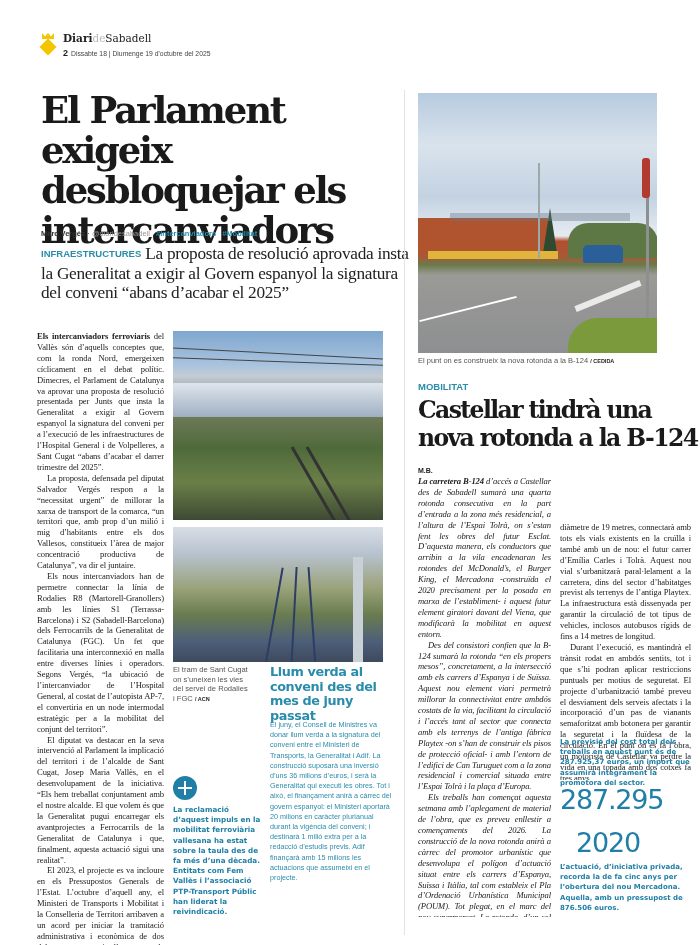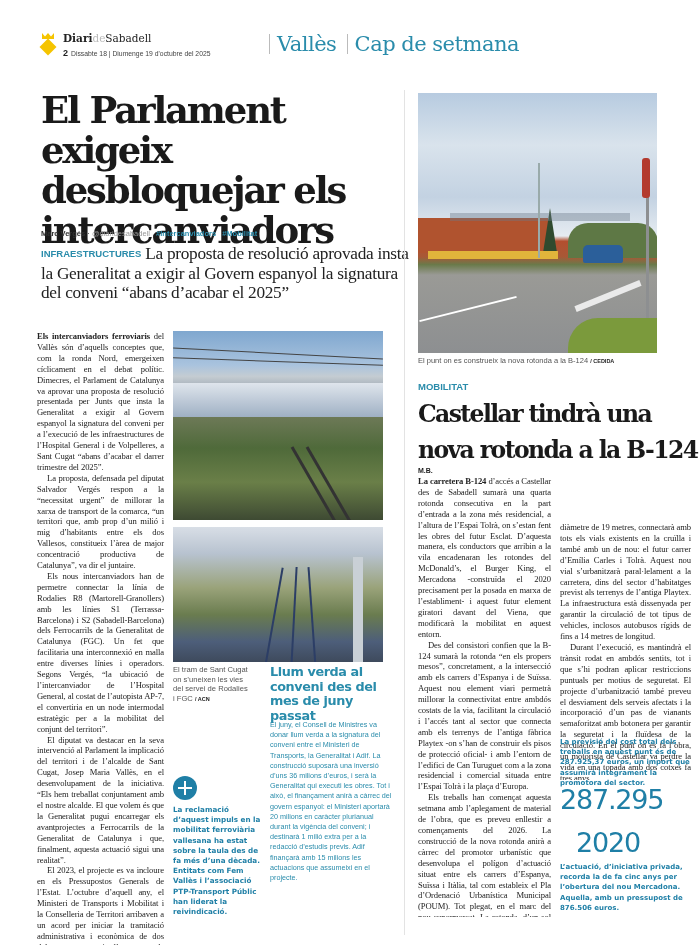--- a/index.html
+++ b/index.html
@@ -53,21 +53,21 @@
   .plus-body { position: absolute; left: 173px; top: 805px; width: 90px; font-family: "DejaVu Sans", sans-serif; font-weight: bold; font-size: 7.2px; line-height: 10.2px; color: #1f7fa6; }
 
   
   .vdivider { position: absolute; left: 404px; top: 90px; width: 1px; height: 845px; background: #e3e3e3; }
 
   
   .photo3 { left: 418px; top: 93px; width: 239px; height: 260px;
     background: linear-gradient(180deg, #b7cbe0 0%, #d9e3ec 20%, #c3d2e2 40%, #e6ecf1 55%, #b34f2f 57%, #a85836 63%, #6a7a4a 66%, #9a9a96 70%, #8d8f91 100%); }
   .caption-right { position: absolute; left: 418px; top: 356px; font-family: "Liberation Sans", sans-serif; font-size: 7.5px; color: #555; white-space: nowrap; }
   .kicker-right { position: absolute; left: 418px; top: 381px; font-family: "Liberation Sans", sans-serif; font-weight: bold; font-size: 9.5px; color: #2a8cab; }
-  .headline2 { position: absolute; left: 418px; top: 396px; width: 280px; font-family: "DejaVu Serif", serif; font-weight: bold; font-size: 23.5px; line-height: 36px; letter-spacing: -1.6px; color: #1a1a1a; }
+  .headline2 { position: absolute; left: 418px; top: 396px; width: 280px; font-family: "DejaVu Serif", serif; font-weight: bold; font-size: 23.5px; line-height: 28px; letter-spacing: -1.6px; color: #1a1a1a; }
   .byline2 { position: absolute; left: 418px; top: 467px; font-family: "Liberation Sans", sans-serif; font-weight: bold; font-size: 7px; color: #222; }
   .col2 { left: 418px; top: 476px; width: 133px; }
   .col3 { left: 560px; top: 476px; width: 131px; margin-top: 46px; }
 
   .stat-num { position: absolute; left: 560px; font-family: "DejaVu Sans", sans-serif; font-weight: normal; font-size: 27px; color: #1f7fa6; letter-spacing: -1.2px; }
   .stat-txt { position: absolute; left: 560px; width: 135px; font-family: "DejaVu Sans", sans-serif; font-weight: bold; font-size: 7px; line-height: 10.2px; color: #1f7fa6; }
   .n1 { top: 784px; } .t1 { top: 737px; }
   .n2 { top: 827px; margin-left: 16px; } .t2 { top: 862px; }
 
   
@@ -78,21 +78,20 @@
 </head>
 <body>
 
 <div class="masthead">
   <div class="logo">
     <div class="crown"></div>
     <div class="diamond"></div>
   </div>
   <div class="brand"><b>Diari</b><span class="de">de</span><span>Sabadell</span></div>
   <div class="dateline"><span class="pg">2</span><span>Dissabte 18 | Diumenge 19 d'octubre del 2025</span></div>
-  <div class="section"><span class="bar"></span><span>Vallès</span> <span class="bar" style="margin-left:4px"></span><span>Cap de setmana</span></div>
 </div>
 
 <h1 class="headline">El Parlament exigeix desbloquejar els intercanviadors</h1>
 <div class="byline">
   <span class="author">Marc Vergés</span><span> · </span><span class="handle">@diaridesabadell</span>
   <span class="tag">#Intercanviadors</span>
   <span class="tag">#Mobilitat</span>
 </div>
 <div class="kicker-lead"><span class="kicker">INFRAESTRUCTURES</span><span>La proposta de resolució aprovada insta la Generalitat a exigir al Govern espanyol la signatura del conveni “abans d’acabar el 2025”</span></div>
 
@@ -139,21 +138,21 @@
   <div style="position:absolute;left:120px;top:70px;width:2px;height:95px;background:#9aa;"></div>
   <div style="position:absolute;left:228px;top:72px;width:3px;height:185px;background:#8d8f91;"></div>
   <div style="position:absolute;left:224px;top:65px;width:8px;height:40px;background:#b33a2e;border-radius:3px;"></div>
   <div style="position:absolute;left:150px;top:225px;width:89px;height:35px;background:#7b9a3c;border-radius:30px 0 0 0;"></div>
 </div>
 <div class="caption-right"><span>El punt on es construeix la nova rotonda a la B-124</span> <span class="credit">/ CEDIDA</span></div>
 <div class="kicker-right">MOBILITAT</div>
 <h2 class="headline2">Castellar tindrà una nova rotonda a la B-124</h2>
 <div class="byline2">M.B.</div>
 
-<div class="col col2" style="top:476px;">
+<div class="col col2" style="top:476px;font-style:italic;">
   <p class="first"><b>La carretera B-124</b><span> d’accés a Castellar des de Sabadell sumarà una quarta rotonda consecutiva en la part d’entrada a la zona més residencial, a l’altura de l’Espai Tolrà, on s’estan fent les obres del futur Esclat. D’aquesta manera, els conductors que arribin a la vila encadenaran les rotondes del McDonald’s, el Burger King, el Mercadona -construïda el 2020 precisament per la posada en marxa de l’establiment- i aquest futur element giratori davant del Viena, que modificarà la mobilitat en aquest entorn.</span></p>
   <p>Des del consistori confien que la B-124 sumarà la rotonda “en els propers mesos”, concretament, a la intersecció amb els carrers d’Espanya i de Suïssa. Aquest nou element viari permetrà millorar la connectivitat entre ambdós costats de la via, facilitant la circulació i l’accés tant al sector que connecta amb els terrenys de l’antiga fàbrica Playtex -on s’han de construir els pisos de protecció oficial- i amb l’entorn de l’edifici de Can Turuguet com a la zona residencial i comercial situada entre l’Espai Tolrà i la plaça d’Europa.</p>
   <p style="height:125px;overflow:hidden;">Els treballs han començat aquesta setmana amb l’aplegament de material de l’obra, que es preveu enllestir a començaments del 2026. La construcció de la nova rotonda anirà a càrrec del promotor urbanístic que desenvolupa el polígon d’actuació situat entre els carrers d’Espanya, Suïssa i Itàlia, tal com estableix el Pla d’Ordenació Urbanística Municipal (POUM). Tot plegat, en el marc del nou supermercat. La rotonda, d’un sol carril i amb un diàmetre de 19 metres, connectarà amb tots els vials existents en la cruïlla i també amb un de nou: el futur carrer d’Emília Carles i Tolrà. Aquest nou vial s’urbanitzarà paral·lelament a la carretera, dins del sector d’habitatges previst als terrenys de l’antiga Playtex. La infraestructura està dissenyada per garantir la circulació de tot tipus de vehicles, inclosos autobusos rígids de fins a 14 metres de longitud.</p>
 </div>
 <div class="col col3" style="height:258px;overflow:hidden;">
   <p class="first" id="cont">diàmetre de 19 metres, connectarà amb tots els vials existents en la cruïlla i també amb un de nou: el futur carrer d’Emília Carles i Tolrà. Aquest nou vial s’urbanitzarà paral·lelament a la carretera, dins del sector d’habitatges previst als terrenys de l’antiga Playtex. La infraestructura està dissenyada per garantir la circulació de tot tipus de vehicles, inclosos autobusos rígids de fins a 14 metres de longitud.</p>
   <p>Durant l’execució, es mantindrà el trànsit rodat en ambdós sentits, tot i que s’hi podran aplicar restriccions puntuals per motius de seguretat. El projecte d’urbanització també preveu el desviament dels serveis afectats i la incorporació d’un pas de vianants semaforitzat amb botonera per garantir la seguretat i la fluïdesa de la circulació. En el punt on es fa l’obra, un motorista de Castellar va perdre la vida en una topada amb dos cotxes fa tres anys.</p>
 </div>
 
 <div class="stat-num n1">287.295</div>

